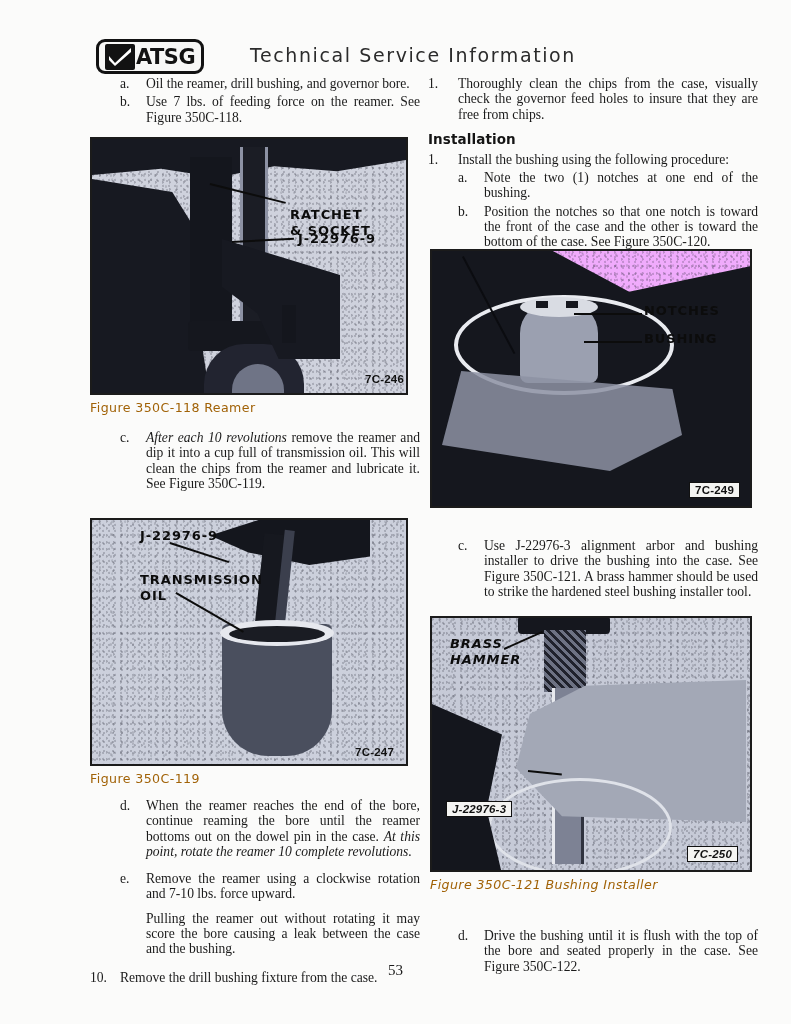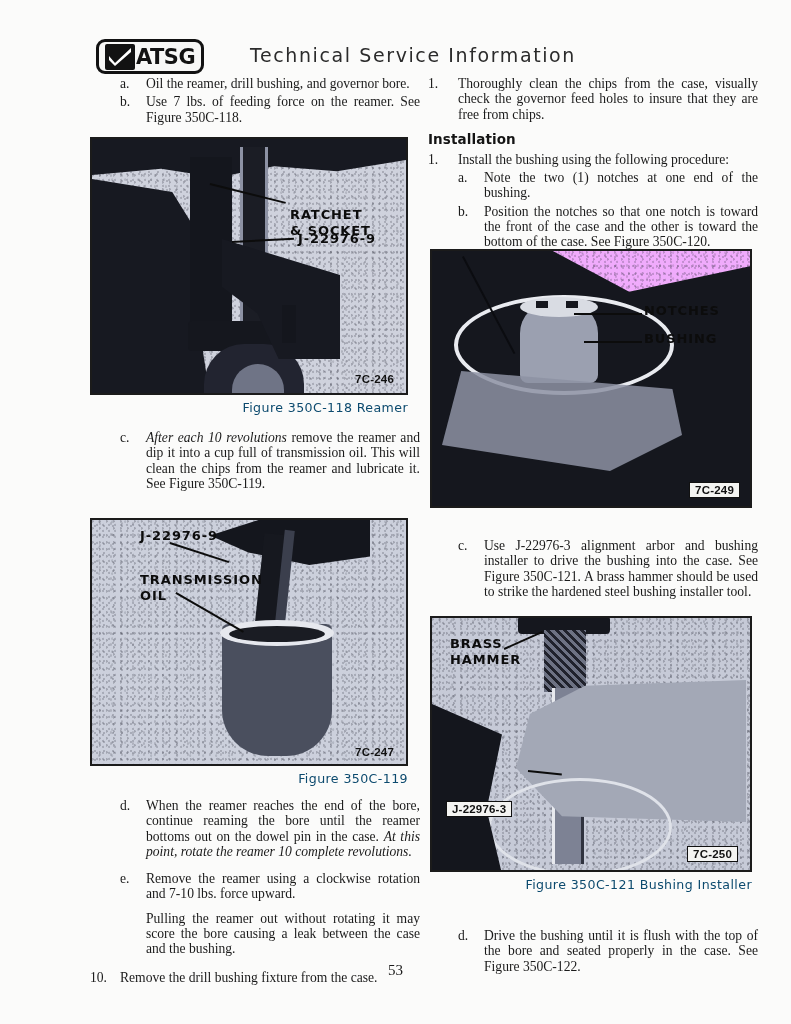--- a/index.html
+++ b/index.html
@@ -131,22 +131,22 @@
       radial-gradient(circle at 88% 80%, rgba(40,42,55,.26) 0 1px, transparent 1.4px),
       radial-gradient(circle at 55% 12%, rgba(40,42,55,.18) 0 1px, transparent 1.4px);
     background-size: 7px 7px, 9px 9px, 11px 11px, 6px 6px, 13px 13px;
     opacity: .85;
     pointer-events: none;
   }
   .caption {
     font-family: "DejaVu Sans", sans-serif;
     font-size: 12.6px;
     letter-spacing: .4px;
-    text-align: right;
-    color: #0c4a6e;
+    text-align: left;
+    color: #a16207;
     margin-top: 5px;
   }
   .ph-label {
     position: absolute;
     font-family: "DejaVu Sans", sans-serif;
     font-weight: bold;
     font-size: 13px;
     letter-spacing: .9px;
     color: #0c0c0c;
     white-space: pre-line;
@@ -233,21 +233,21 @@
       <div style="position:absolute;left:140px;top:225px;width:52px;height:33px;background:#6f7486;border-radius:26px 26px 0 0;"></div>
       <div style="position:absolute;left:130px;top:100px;width:118px;height:120px;background:#171921;
                   clip-path:polygon(0 0,100% 30%,100% 100%,48% 100%,30% 62%,0 40%);"></div>
       <div style="position:absolute;left:190px;top:166px;width:14px;height:38px;background:#14161d;"></div>
 
       <div class="leader" style="left:118px; top:44px; width:78px; transform:rotate(14deg);"></div>
       <div class="ph-label" style="left:198px; top:40px;margin-top:28px;">RATCHET
 &amp; SOCKET</div>
       <div class="leader" style="left:140px; top:102px; width:62px; transform:rotate(-3deg);"></div>
       <div class="ph-label" style="left:206px; top:92px;">J-22976-9</div>
-      <div class="ph-tag plain" style="right:12px; bottom:8px;">7C-246</div>
+      <div class="ph-tag plain" style="right:2px; bottom:8px;">7C-246</div>
     </div>
     <div class="caption">Figure 350C-118 Reamer</div>
   </div>
 
   <div style="position:absolute; left:90px; top:430px; width:330px;">
     <div class="item lvl2">
       <span class="marker">c.</span>
       <span class="body"><em>After each 10 revolutions</em><span> remove the reamer and dip it into a cup full of transmission oil. This will clean the chips from the reamer and lubricate it. See Figure 350C-119.</span></span>
     </div>
   </div>
@@ -340,21 +340,21 @@
     </div>
   </div>
 
   <div style="position:absolute; left:428px; top:538px; width:330px;">
     <div class="item lvl2">
       <span class="marker">c.</span>
       <span class="body">Use J-22976-3 alignment arbor and bushing installer to drive the bushing into the case. See Figure 350C-121. A brass hammer should be used to strike the hardened steel bushing installer tool.</span>
     </div>
   </div>
 
-  <div class="figure" style="left:430px; top:616px; width:322px;">
+  <div class="figure" style="left:430px; top:616px; width:322px;font-style:italic;">
     <div class="photo" style="height:256px; background:#c6cad7;">
       <div class="grain"></div>
       <div style="position:absolute;left:86px;top:-2px;width:92px;height:18px;background:#15171e;border-radius:4px;"></div>
       <div style="position:absolute;left:112px;top:12px;width:42px;height:62px;background:#2b2e39;
                   background-image:repeating-linear-gradient(45deg,#6d7283 0 3px,#20222c 3px 6px);"></div>
       <div style="position:absolute;left:120px;top:70px;width:26px;height:176px;background:#7d8294;border-left:3px solid #e7e9ee;border-right:3px solid #30333f;"></div>
       <div style="position:absolute;left:84px;top:62px;width:230px;height:142px;background:#a3a8b6;
                   clip-path:polygon(6% 24%,30% 4%,100% 0,100% 100%,20% 96%,0 62%);"></div>
       <div style="position:absolute;left:56px;top:160px;width:178px;height:92px;border:3px solid #dfe2e9;border-radius:50%;"></div>
       <div style="position:absolute;left:0;top:86px;width:70px;height:170px;background:#14161d;

